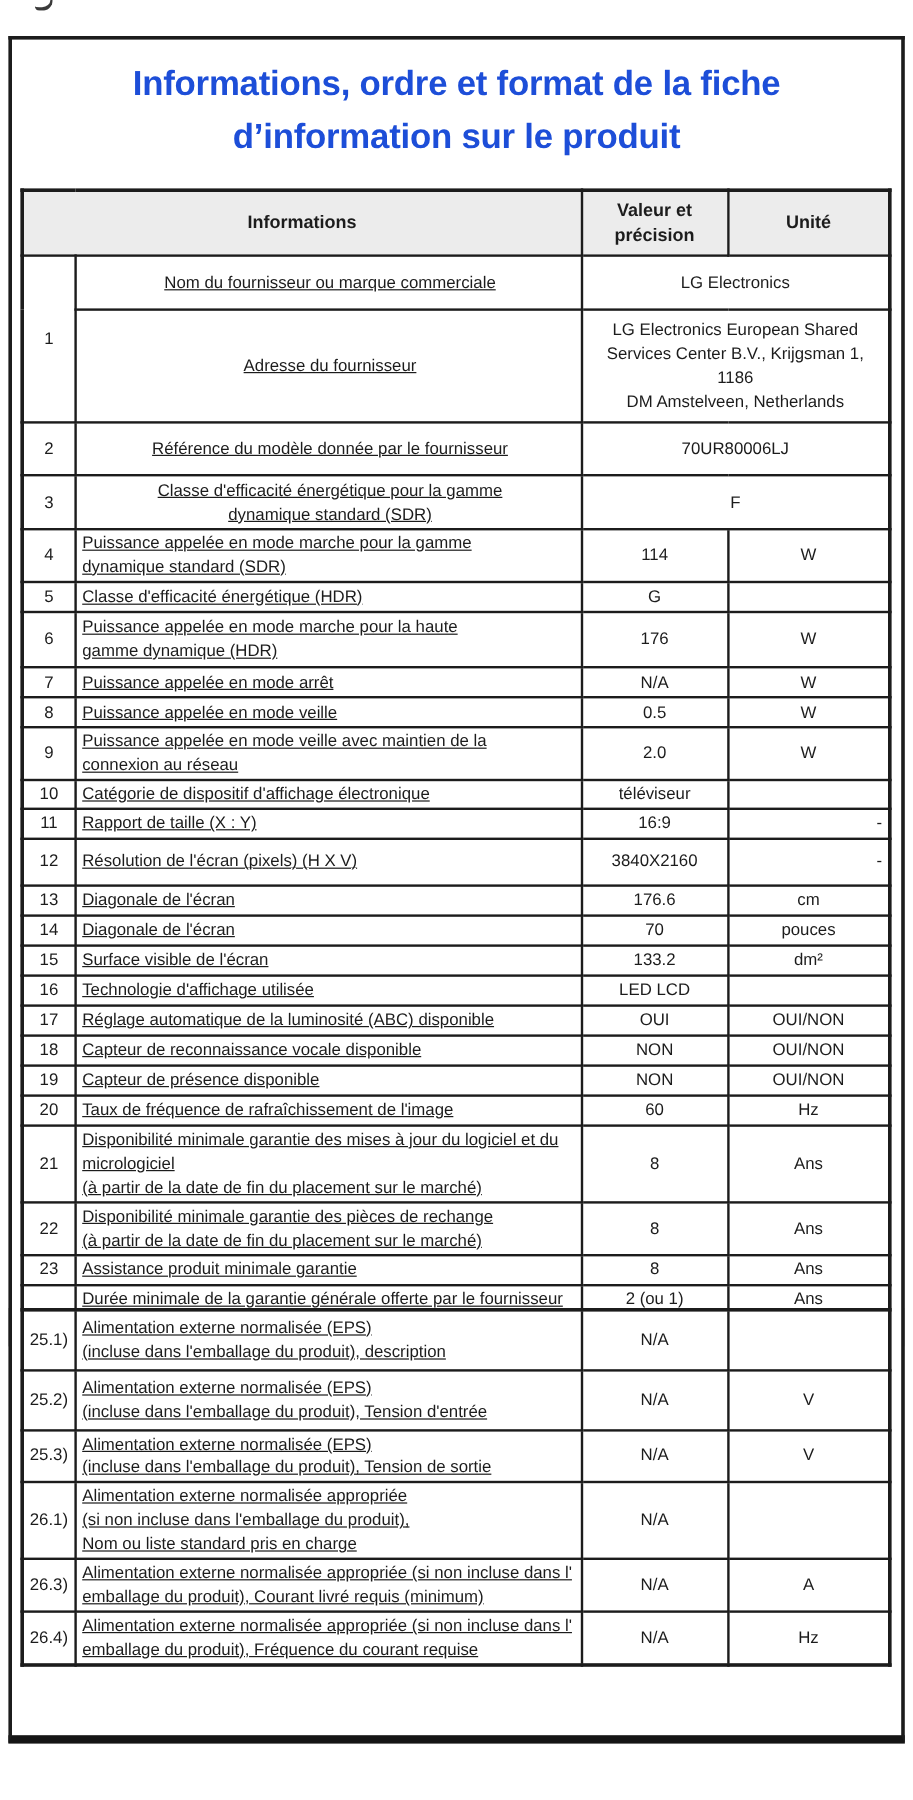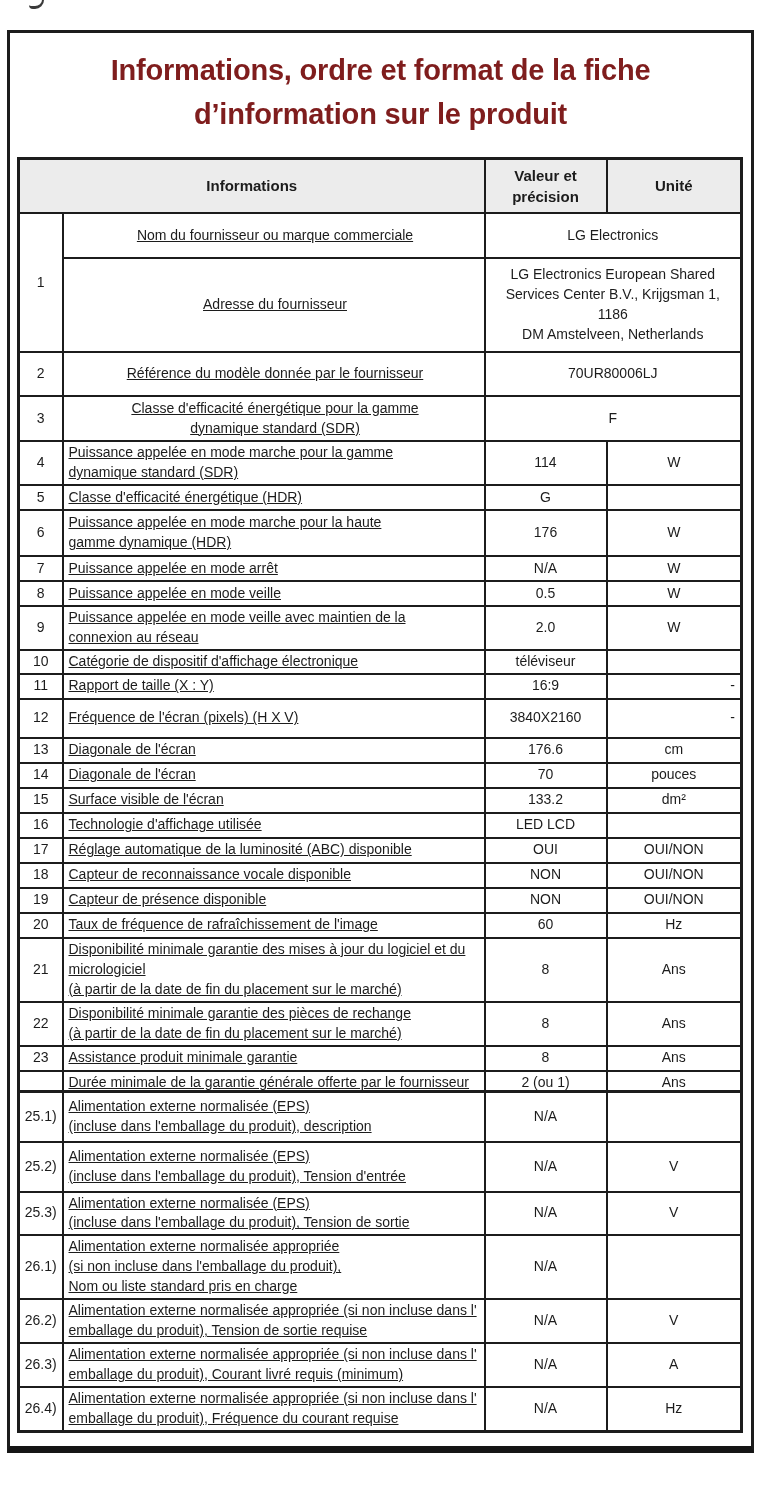--- a/index.html
+++ b/index.html
@@ -26,21 +26,21 @@
   }
   .page2{
     top:1090px;height:363px;
     border-left:3px solid #1c1c1c;
     border-right:3px solid #1c1c1c;
     border-bottom:7px solid #151515;
   }
   .doc-title{
     margin:16px 10px 0 10px;
     font-size:29px;font-weight:bold;text-align:center;
-    line-height:1.5;white-space:pre-line;color:#7f1d1d;
+    line-height:1.5;white-space:pre-line;color:#1d4ed8;
     letter-spacing:-0.2px;
   }
   table.info-table{
     border-collapse:collapse;table-layout:fixed;
     margin-left:7px;margin-top:21px;
     border:3px solid #1c1c1c;
   }
   .page2 table.info-table{margin-top:0;}
   .info-table th,.info-table td{
     border:2px solid #1c1c1c;
@@ -151,21 +151,21 @@
           <td class="unit"></td>
         </tr>
         <tr style="height: 25px;">
           <td class="num">11</td>
           <td class="label">Rapport de taille (X : Y)</td>
           <td class="value">16:9</td>
           <td class="unit right">-</td>
         </tr>
         <tr style="height: 39px; border-radius: 10px;">
           <td class="num">12</td>
-          <td class="label">Fréquence de l'écran (pixels) (H X V)</td>
+          <td class="label">Résolution de l'écran (pixels) (H X V)</td>
           <td class="value">3840X2160</td>
           <td class="unit right">-</td>
         </tr>
         <tr style="height: 25px;">
           <td class="num">13</td>
           <td class="label">Diagonale de l'écran</td>
           <td class="value">176.6</td>
           <td class="unit">cm</td>
         </tr>
         <tr style="height: 25px;">
@@ -278,27 +278,20 @@
           <td class="unit">V</td>
         </tr>
         <tr style="height: 64px;">
           <td class="num">26.1)</td>
           <td class="label">Alimentation externe normalisée appropriée
 (si non incluse dans l'emballage du produit),
 Nom ou liste standard pris en charge</td>
           <td class="value">N/A</td>
           <td class="unit"></td>
         </tr>
-        <tr style="height: 44px;">
-          <td class="num">26.2)</td>
-          <td class="label">Alimentation externe normalisée appropriée (si non incluse dans l'
-emballage du produit), Tension de sortie requise</td>
-          <td class="value">N/A</td>
-          <td class="unit">V</td>
-        </tr>
         <tr style="height: 32px;">
           <td class="num">26.3)</td>
           <td class="label">Alimentation externe normalisée appropriée (si non incluse dans l'
 emballage du produit), Courant livré requis (minimum)</td>
           <td class="value">N/A</td>
           <td class="unit">A</td>
         </tr>
         <tr style="height: 44px;">
           <td class="num">26.4)</td>
           <td class="label">Alimentation externe normalisée appropriée (si non incluse dans l'

